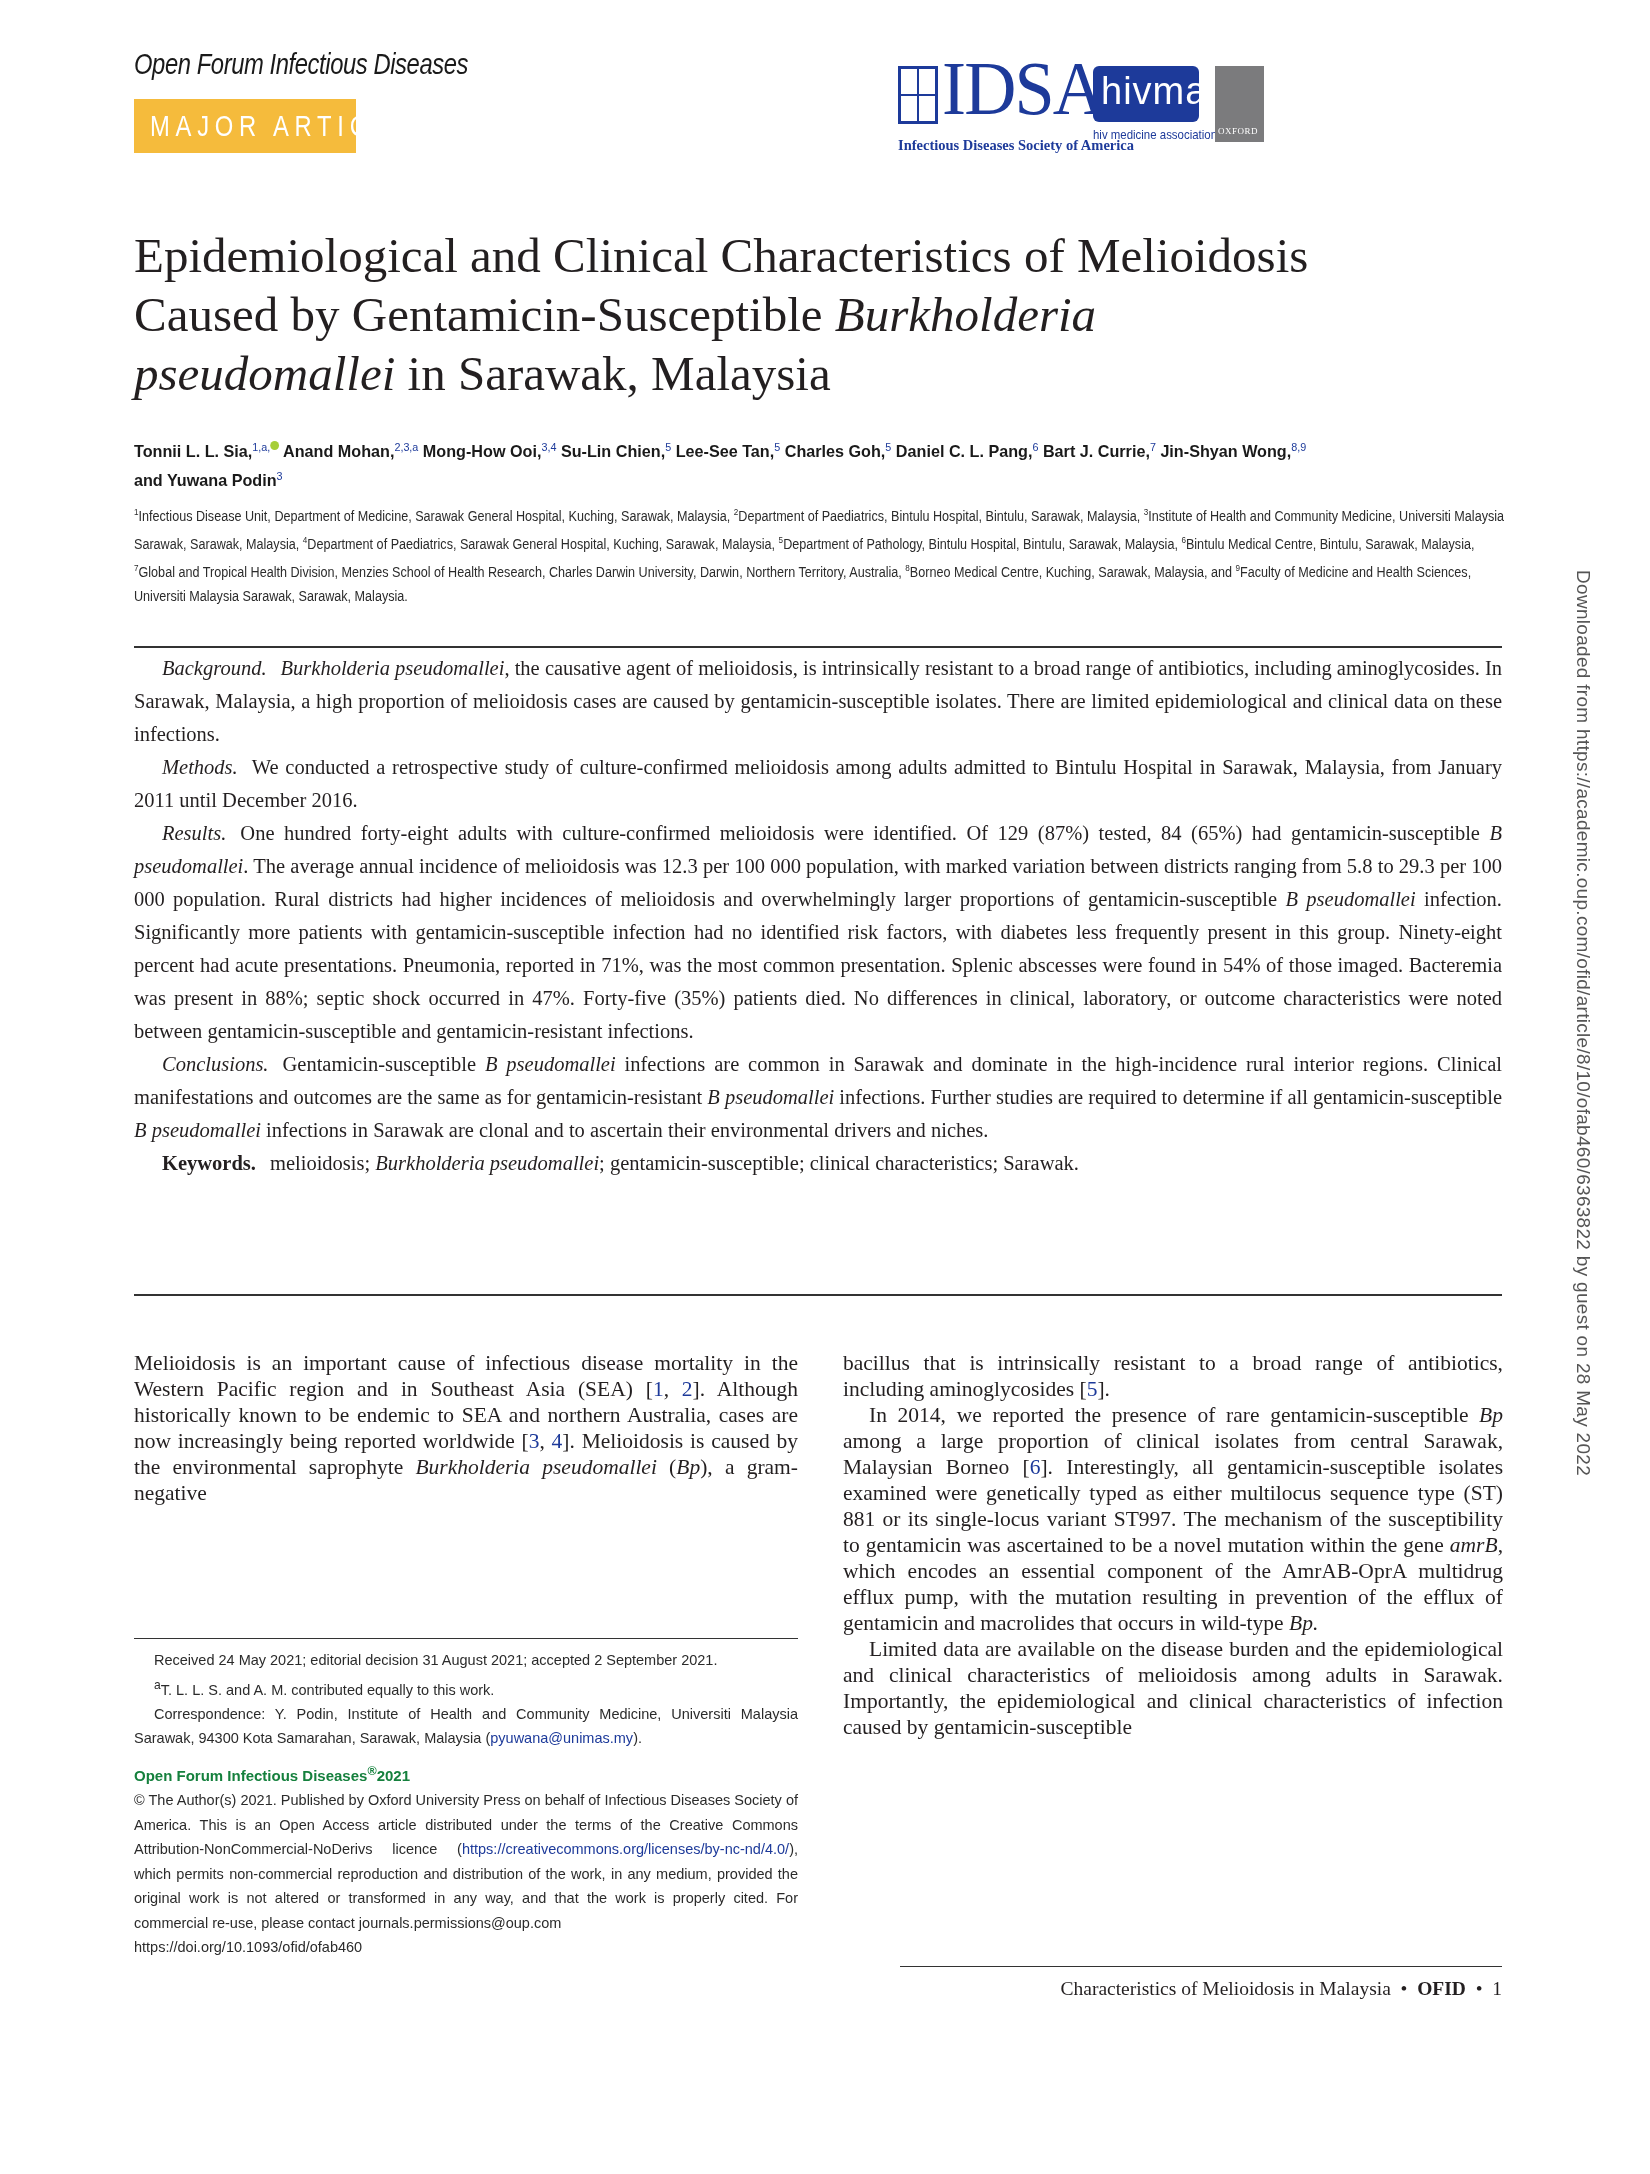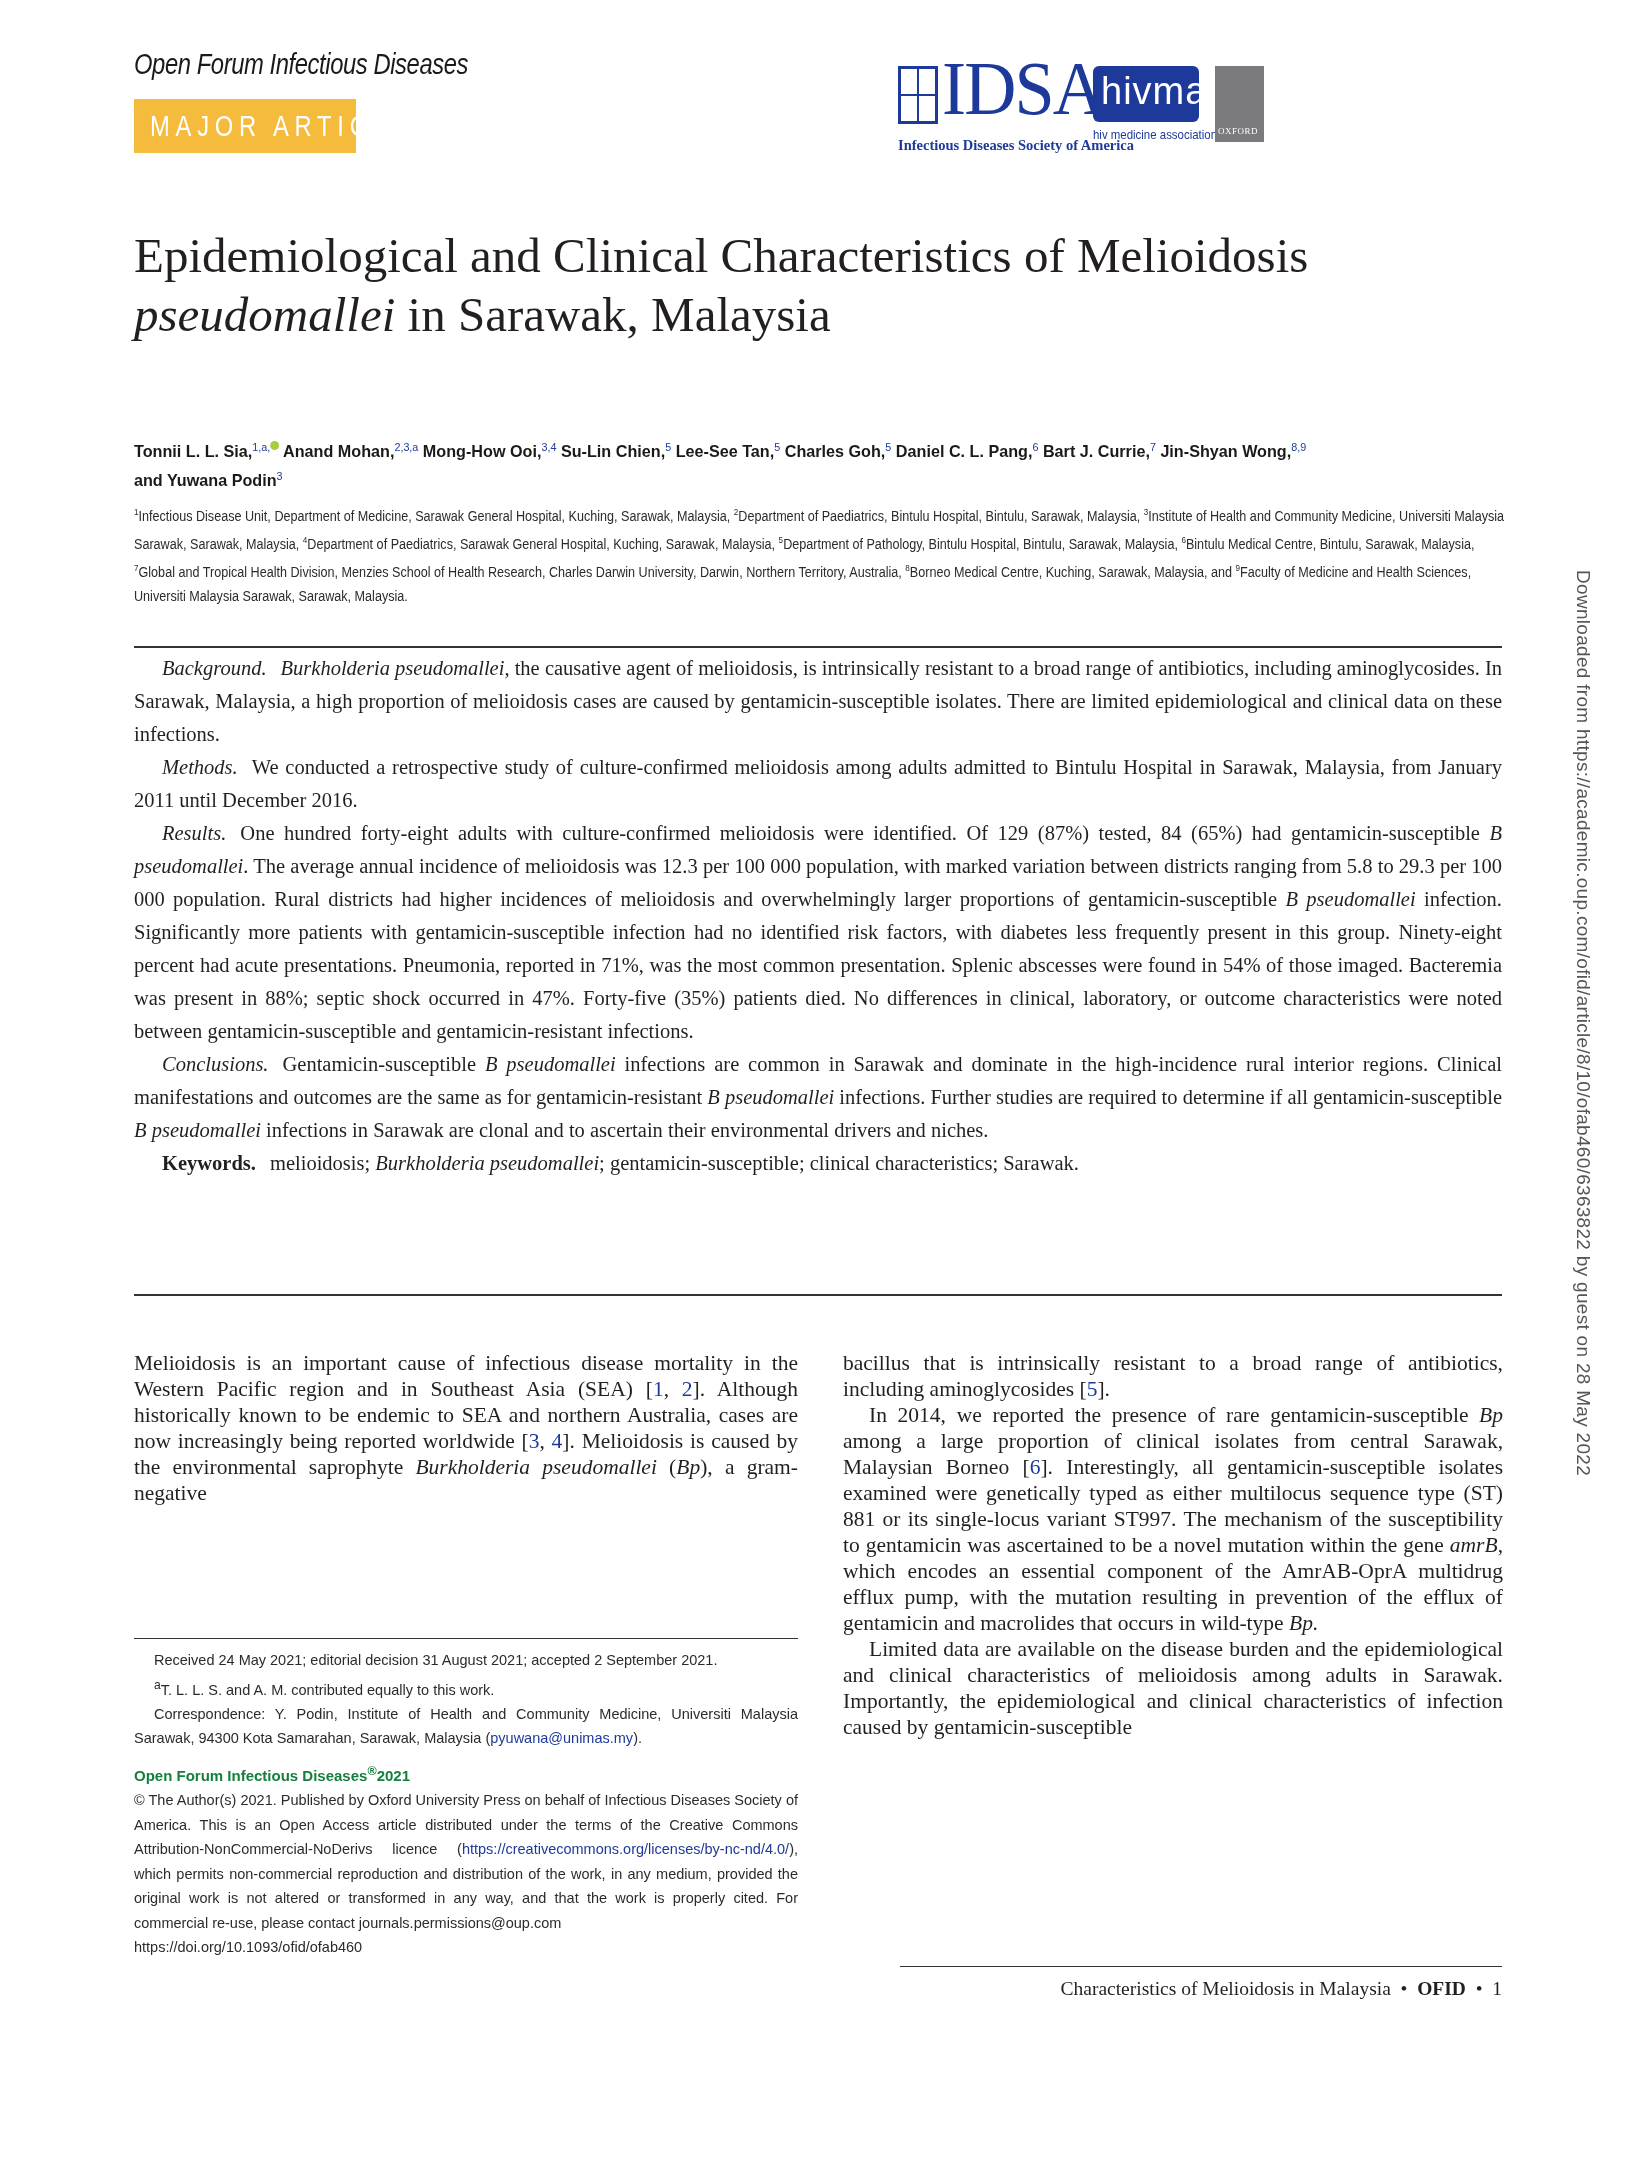--- a/index.html
+++ b/index.html
@@ -94,20 +94,21 @@
   </div>
   <div class="hivma-sub">hiv medicine association</div>
 </div>
 
 <div class="abs oxford">
   <span>OXFORD</span>
 </div>
 
 <div class="abs title">
   <div>Epidemiological and Clinical Characteristics of Melioidosis</div>
+  <div><span>Caused by Gentamicin-Susceptible </span><em>Burkholderia</em></div>
   <div><em>pseudomallei</em><span> in Sarawak, Malaysia</span></div>
 </div>
 
 <div class="abs authors">
   <span><span>Tonnii L. L. Sia,</span><sup>1,a,</sup><span class="orcid"></span></span>
   <span><span>Anand Mohan,</span><sup>2,3,a</sup></span>
   <span><span>Mong-How Ooi,</span><sup>3,4</sup></span>
   <span><span>Su-Lin Chien,</span><sup>5</sup></span>
   <span><span>Lee-See Tan,</span><sup>5</sup></span>
   <span><span>Charles Goh,</span><sup>5</sup></span>

